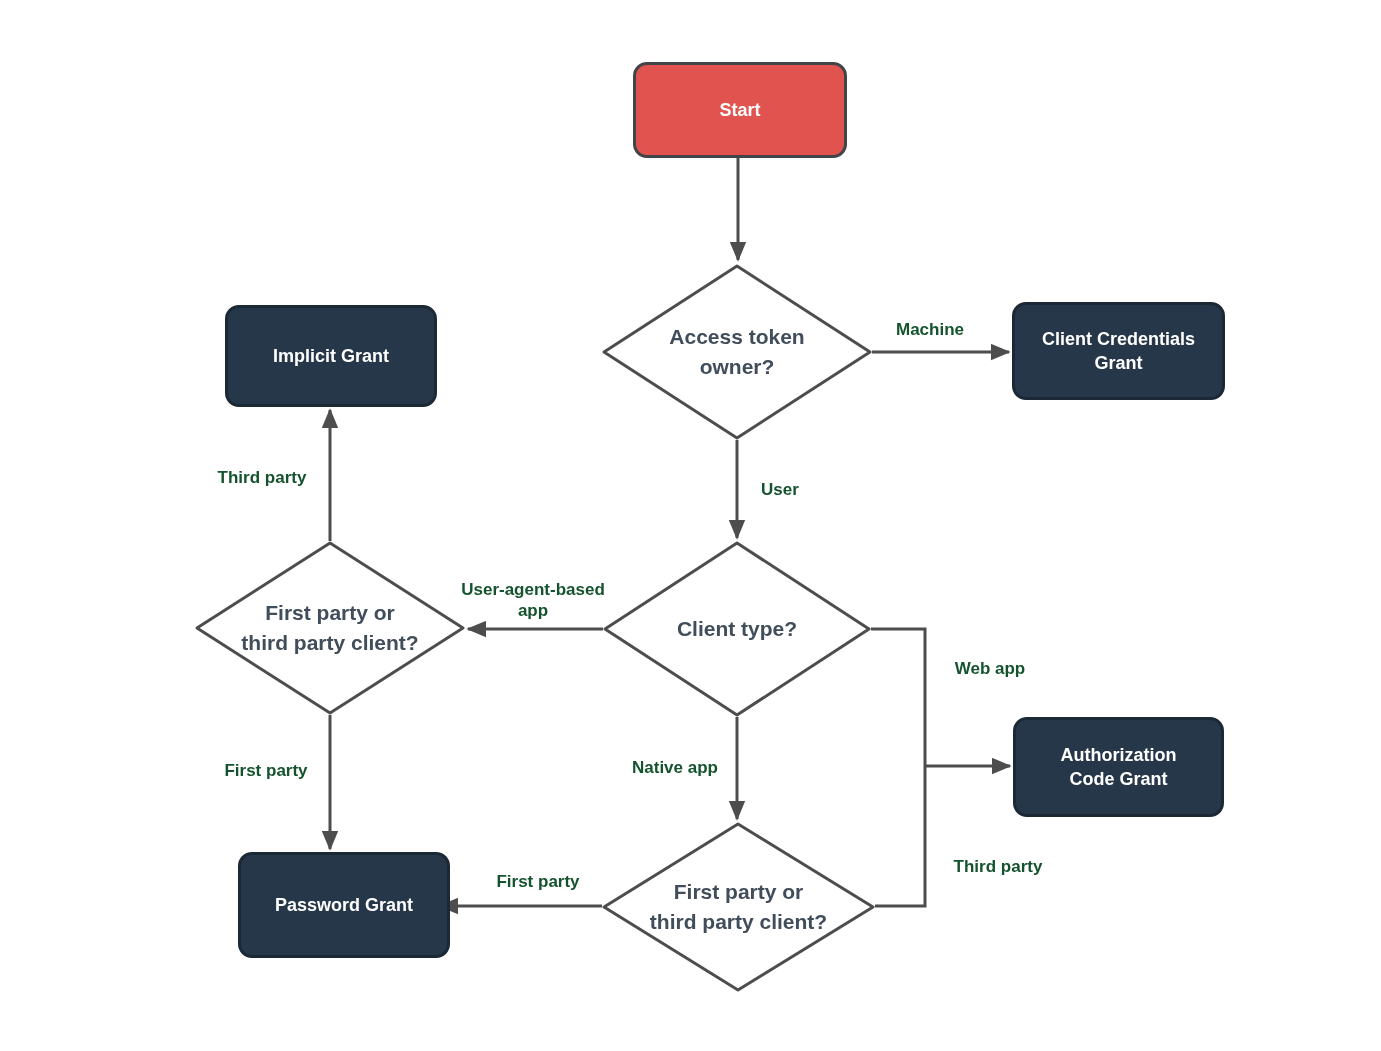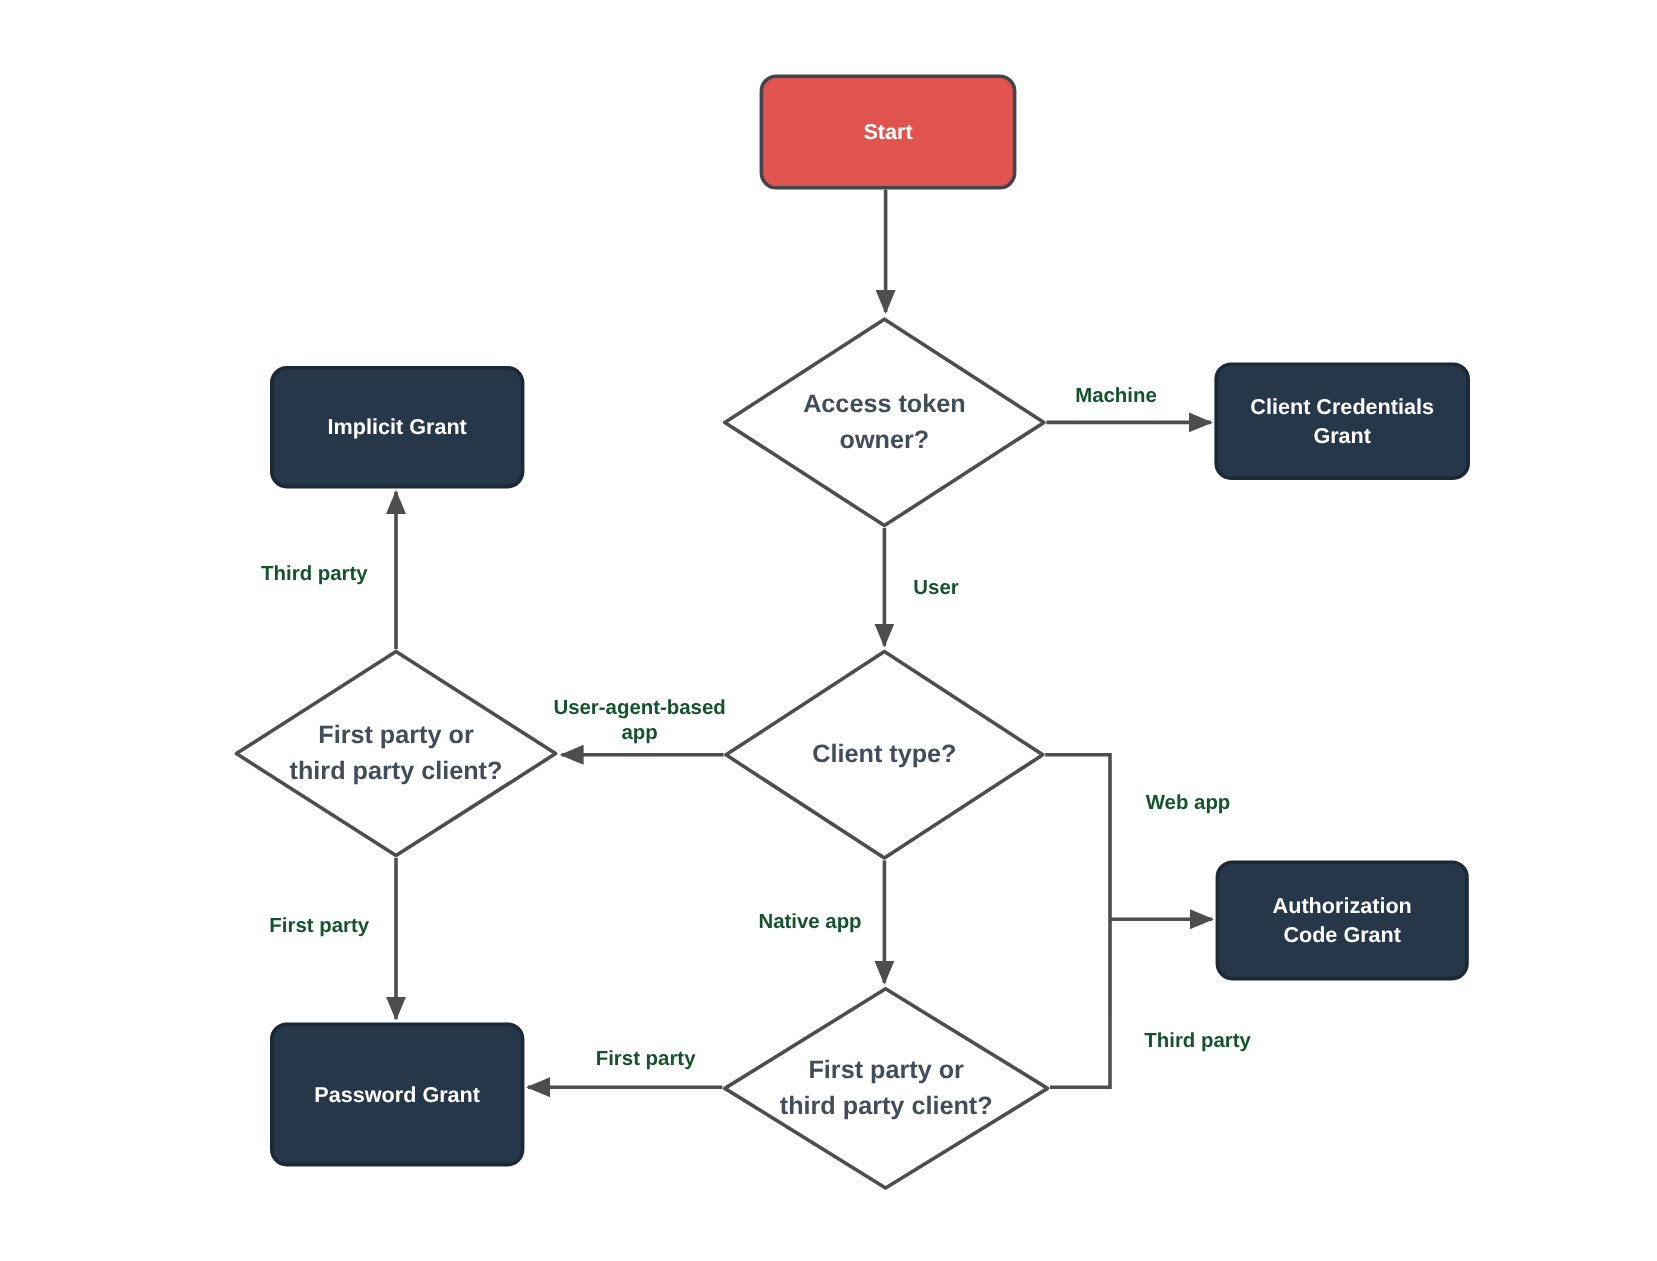--- a/index.html
+++ b/index.html
@@ -118,21 +118,21 @@
 
   <div class="node box box-terminal" style="left:225px; top:305px; width:212px; height:102px;">
     <span class="node-label">Implicit Grant</span>
   </div>
 
   <div class="node box box-terminal" style="left:1013px; top:717px; width:211px; height:100px;text-align:center;">
     <span class="node-label">Authorization
 Code Grant</span>
   </div>
 
-  <div class="node box box-terminal" style="left:225px; top:852px; width:212px; height:120px;">
+  <div class="node box box-terminal" style="left:238px; top:852px; width:212px; height:106px;">
     <span class="node-label">Password Grant</span>
   </div>
 
   <div class="diamond" style="left:602px; top:264px; width:270px; height:176px;">
     <svg viewBox="0 0 270 176">
       <polygon points="135,2 268,88 135,174 2,88" fill="#ffffff" stroke="#4d4d4d" stroke-width="3" stroke-linejoin="round"></polygon>
     </svg>
     <div class="node-label">Access token
 owner?</div>
   </div>

